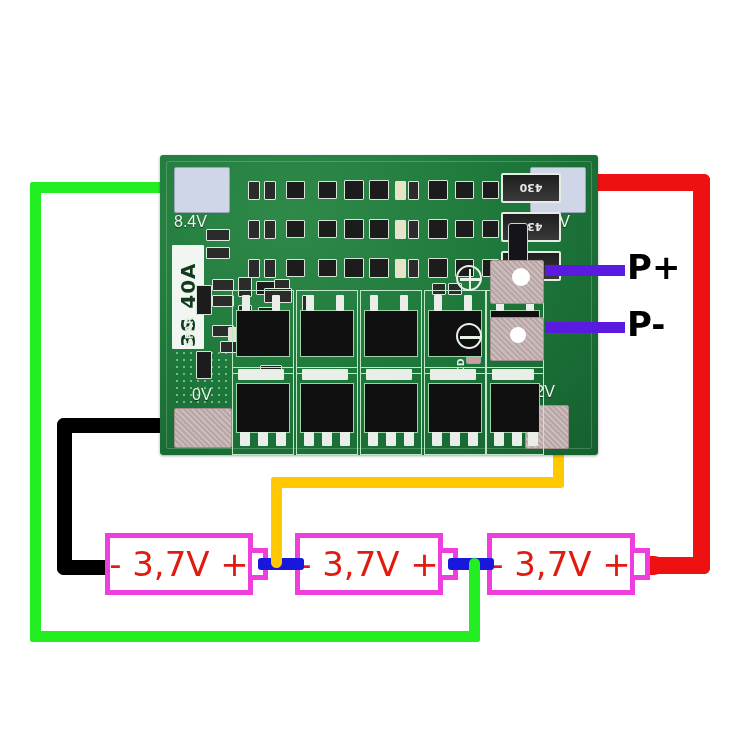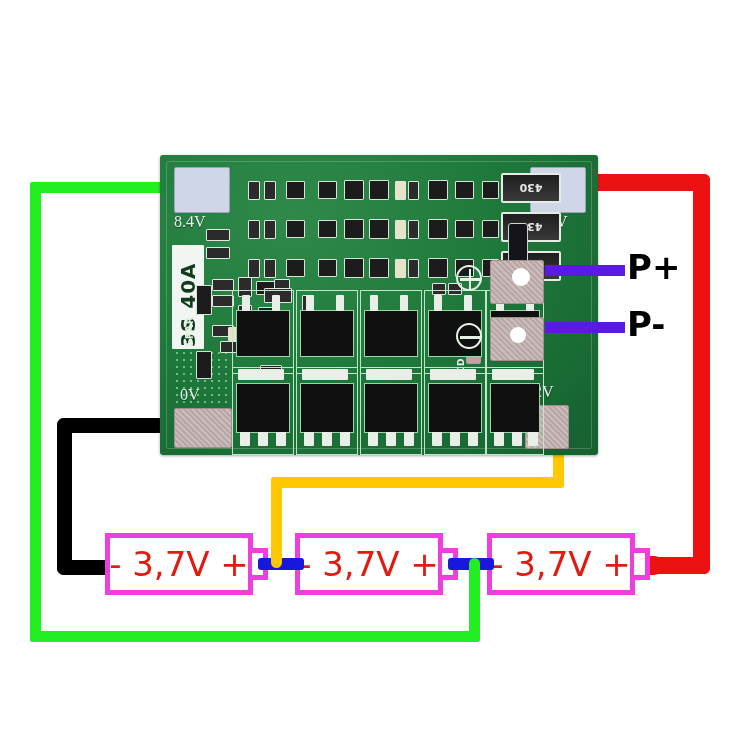--- a/index.html
+++ b/index.html
@@ -33,21 +33,21 @@
       linear-gradient(90deg,rgba(255,255,255,.05) 0 1px,transparent 1px 9px);
     opacity:.35;pointer-events:none;
   }
   .pad{
     position:absolute;background:
       repeating-linear-gradient(45deg,#b9a6a6 0 2px,#cdbcbc 2px 4px);
     border:1px solid #9f8f8f;border-radius:2px;
   }
   .padtiny{position:absolute;background:#cfd6e8;border:1px solid #9aa4bd;border-radius:2px;}
   .padlbl{
-    position:absolute;color:#eef7ee;font-family:Liberation Serif, serif;
+    position:absolute;color:#eef7ee;font-family:Liberation Sans, sans-serif;
     font-size:16px;font-weight:500;text-shadow:0 1px 1px rgba(0,0,0,.6);
     white-space:nowrap;
   }
   .vlabel{
     position:absolute;background:#f2f6f2;color:#123a1d;
     font-family:"DejaVu Sans",sans-serif;font-weight:700;font-size:20px;
     padding:2px 4px;writing-mode:vertical-rl;transform:rotate(180deg);
     letter-spacing:1px;border-radius:1px;white-space:nowrap;
   }
   .tplbl{
@@ -130,21 +130,21 @@
 
     <div style="position:absolute;left:6px;top:6px;right:6px;bottom:6px;border:1px solid rgba(200,235,205,.25);border-radius:2px;"></div>
 
     <div class="padtiny" style="left:14px;top:12px;width:54px;height:44px;"></div>
     <div class="padlbl" style="left:14px;top:58px;">8.4V</div>
 
     <div class="padtiny" style="left:370px;top:12px;width:54px;height:44px;"></div>
     <div class="padlbl" style="left:368px;top:58px;">12.6V</div>
 
     <div class="pad" style="left:14px;top:253px;width:56px;height:38px;"></div>
-    <div class="padlbl" style="left:20px;top:231px;text-align:right;">0V</div>
+    <div class="padlbl" style="left:32px;top:231px;text-align:right;">0V</div>
 
     <div style="position:absolute;left:14px;top:195px;width:56px;height:55px;
       background:radial-gradient(circle at 3px 3px,#7fd39a 1.2px,transparent 1.3px) 0 0/7px 7px;opacity:.8;"></div>
 
     <div class="pad" style="left:365px;top:250px;width:42px;height:42px;"></div>
     <div class="padlbl" style="left:362px;top:228px;">4.2V</div>
 
     <div class="vlabel" style="left:12px;top:90px;height:100px;">3S 40A</div>
 
     <div class="tplbl" style="left:24px;top:154px;height:38px;color:#dff0df;font-size:10px;">SPAR</div>

